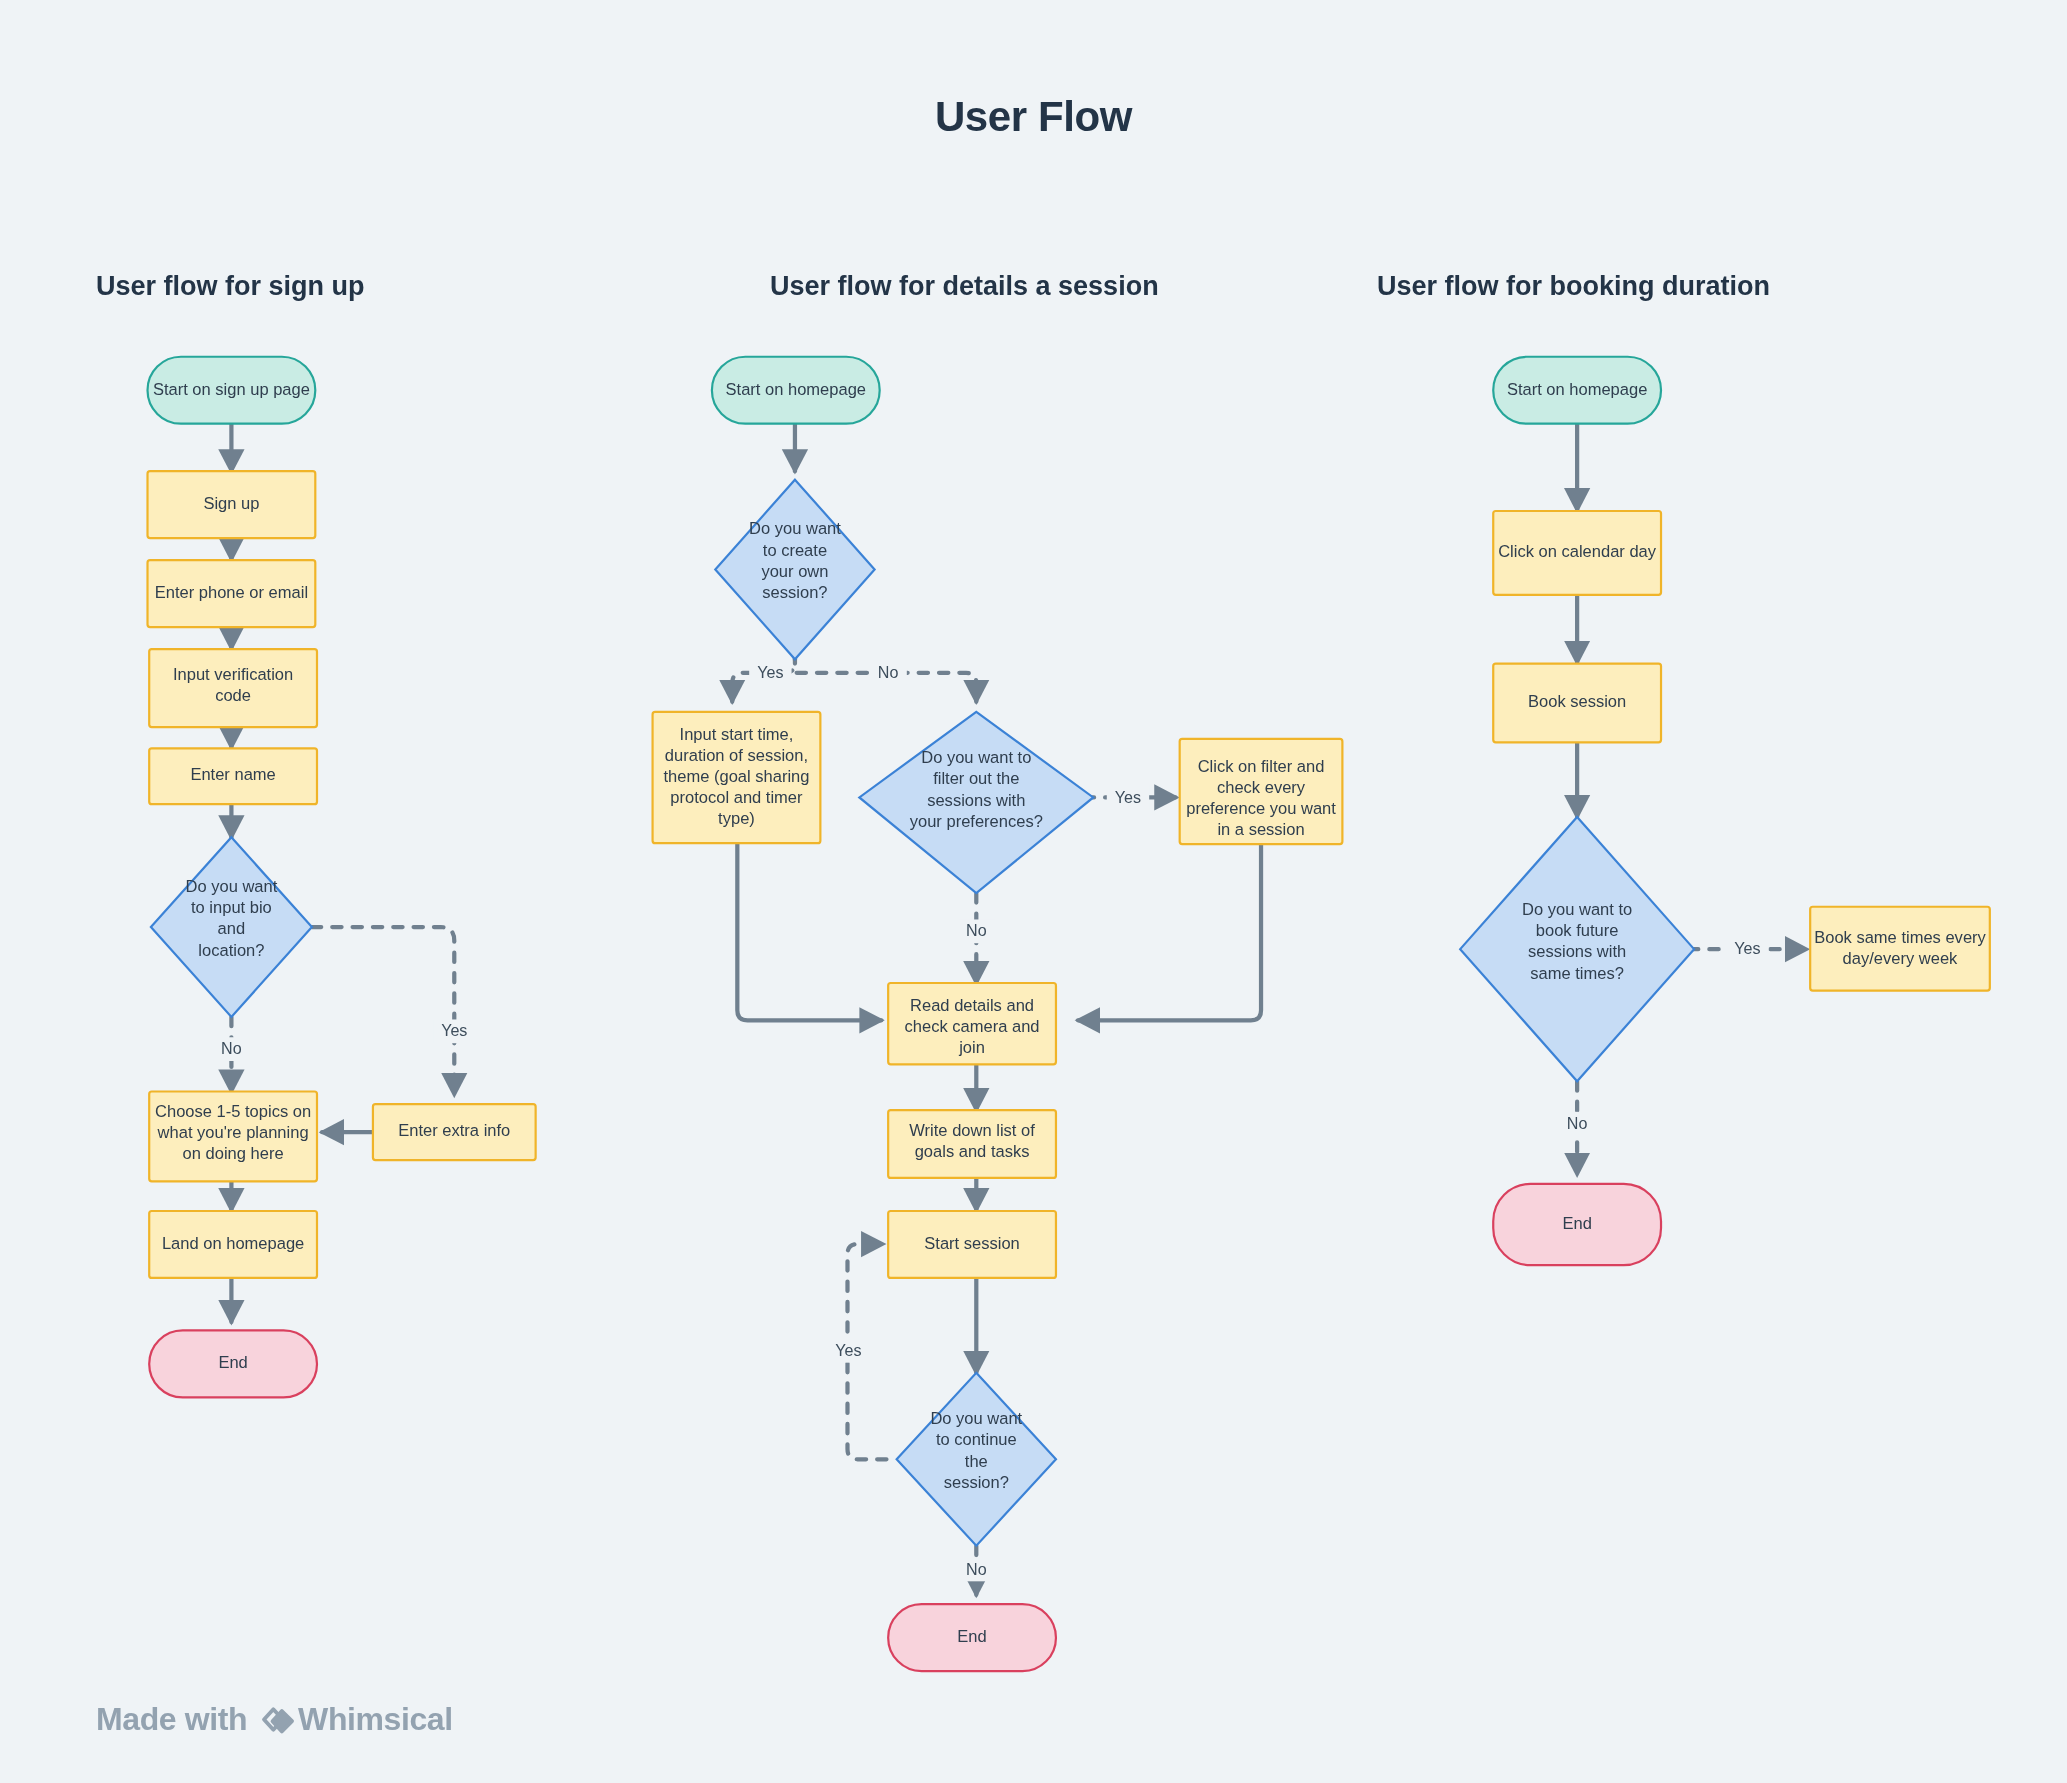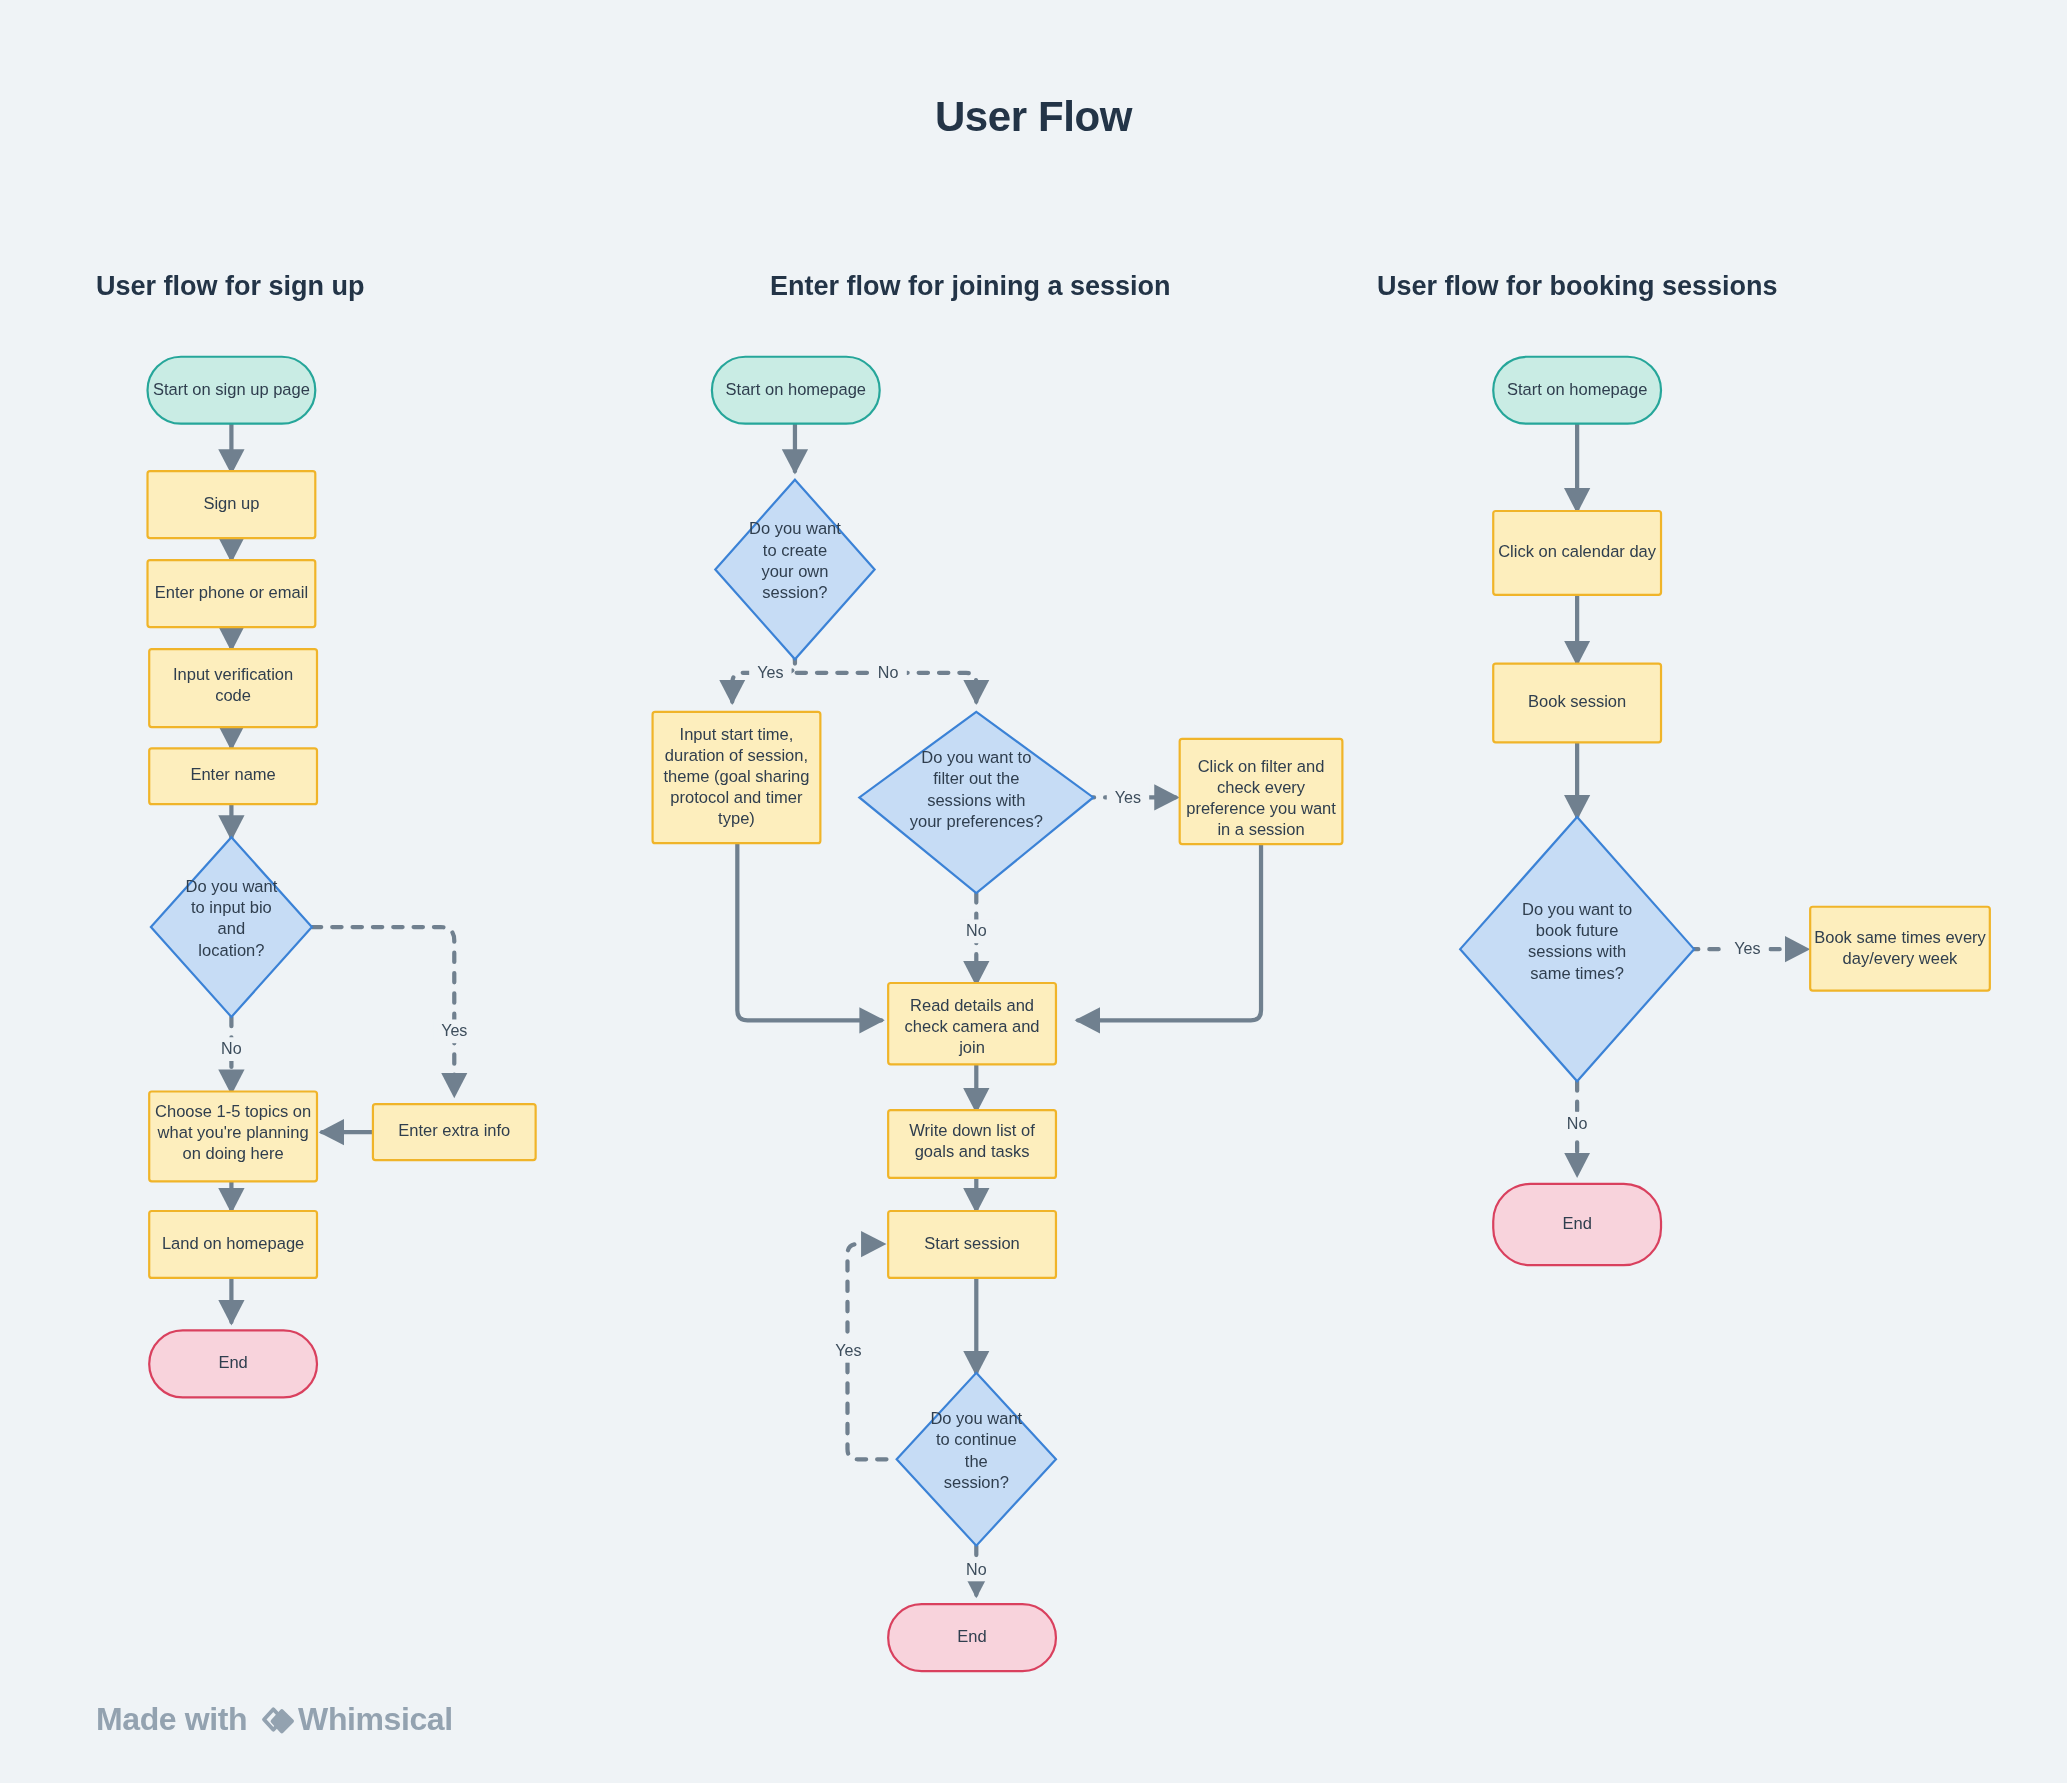--- a/index.html
+++ b/index.html
@@ -55,22 +55,22 @@
     color:#93a2b0;font-size:32px;font-weight:bold;letter-spacing:-0.4px;
   }
   #footer .logo{display:flex;align-items:center;}
 </style>
 </head>
 <body>
 
 <div id="page-title">User Flow</div>
 
 <div class="col-title" id="col-title-1">User flow for sign up</div>
-<div class="col-title" id="col-title-2">Enter flow for joining a session</div>
-<div class="col-title" id="col-title-3">User flow for booking sessions</div>
+<div class="col-title" id="col-title-2">User flow for details a session</div>
+<div class="col-title" id="col-title-3">User flow for booking duration</div>
 
 <svg id="flow" viewBox="0 0 2439 2104">
   <defs>
     <marker id="arrow" markerWidth="7" markerHeight="7" refX="5.2" refY="3.5" orient="auto" markerUnits="strokeWidth">
       <path d="M0,0.4 L6,3.5 L0,6.6 z" fill="#70808f"></path>
     </marker>
   </defs>
 
   <g>
 

